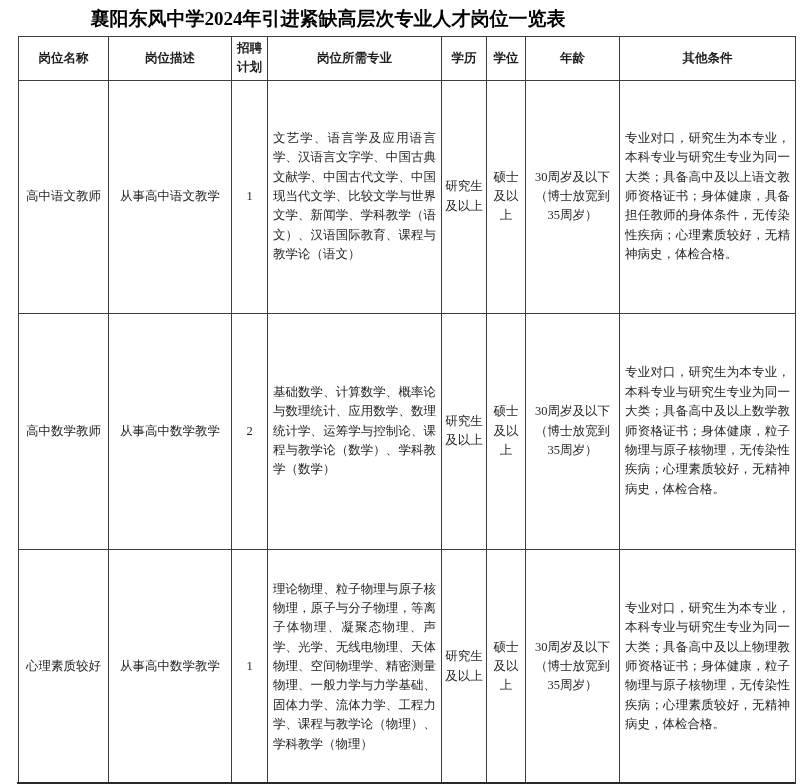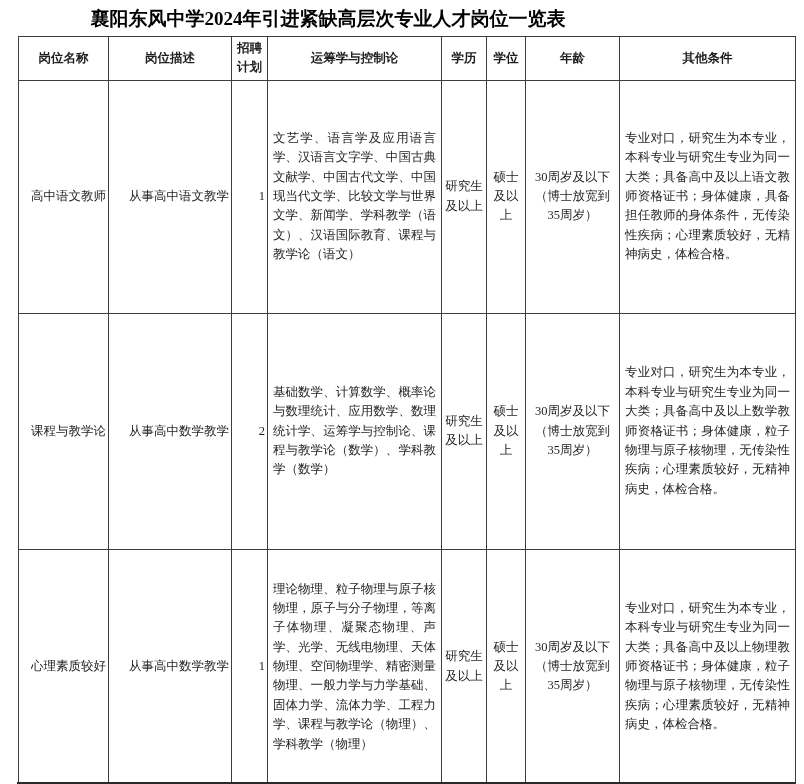--- a/index.html
+++ b/index.html
@@ -39,21 +39,21 @@
   }
   table.jobs th {
     font-weight: bold;
     text-align: center;
     padding: 2px;
   }
   tr.header-row { height: 40px; margin-left: 20px; }
   tr.data-row-1 { height: 233px; }
   tr.data-row-2 { height: 236px; }
   tr.data-row-3 { height: 235px; }
-  td.center { text-align: right; padding: 2px; }
+  td.center { text-align: center; padding: 2px; }
   td.justify { text-align: justify; text-justify: inter-character; padding: 4px 5px; }
   td.age-cell { text-align: center; padding: 8px 6px; }
   td.deg-cell, td.edu-cell { text-align: center; padding: 2px 1px; }
   .bottom-edge-line {
     position: absolute;
     left: 17px; top: 782px;
     width: 778px; height: 2px;
     background: #2a2a2a;
   }
 </style>
@@ -71,40 +71,40 @@
     <col style="width:45px">
     <col style="width:39px">
     <col style="width:94px">
     <col style="width:176px">
   </colgroup>
   <thead>
     <tr class="header-row">
       <th>岗位名称</th>
       <th>岗位描述</th>
       <th>招聘计划</th>
-      <th>运筹学与控制论</th>
+      <th>岗位所需专业</th>
       <th>学历</th>
       <th>学位</th>
       <th>年龄</th>
       <th>其他条件</th>
     </tr>
   </thead>
   <tbody>
     <tr class="data-row-1">
       <td class="center">高中语文教师</td>
       <td class="center">从事高中语文教学</td>
       <td class="center">1</td>
       <td class="justify">文艺学、语言学及应用语言学、汉语言文字学、中国古典文献学、中国古代文学、中国现当代文学、比较文学与世界文学、新闻学、学科教学（语文）、汉语国际教育、课程与教学论（语文）</td>
       <td class="edu-cell">研究生及以上</td>
       <td class="deg-cell">硕士及以上</td>
       <td class="age-cell">30周岁及以下（博士放宽到35周岁）</td>
       <td class="justify">专业对口，研究生为本专业，本科专业与研究生专业为同一大类；具备高中及以上语文教师资格证书；身体健康，具备担任教师的身体条件，无传染性疾病；心理素质较好，无精神病史，体检合格。</td>
     </tr>
     <tr class="data-row-2">
-      <td class="center">课程与教学论</td>
+      <td class="center">高中数学教师</td>
       <td class="center">从事高中数学教学</td>
       <td class="center">2</td>
       <td class="justify">基础数学、计算数学、概率论与数理统计、应用数学、数理统计学、运筹学与控制论、课程与教学论（数学）、学科教学（数学）</td>
       <td class="edu-cell">研究生及以上</td>
       <td class="deg-cell">硕士及以上</td>
       <td class="age-cell">30周岁及以下（博士放宽到35周岁）</td>
       <td class="justify">专业对口，研究生为本专业，本科专业与研究生专业为同一大类；具备高中及以上数学教师资格证书；身体健康，粒子物理与原子核物理，无传染性疾病；心理素质较好，无精神病史，体检合格。</td>
     </tr>
     <tr class="data-row-3">
       <td class="center">心理素质较好</td>

